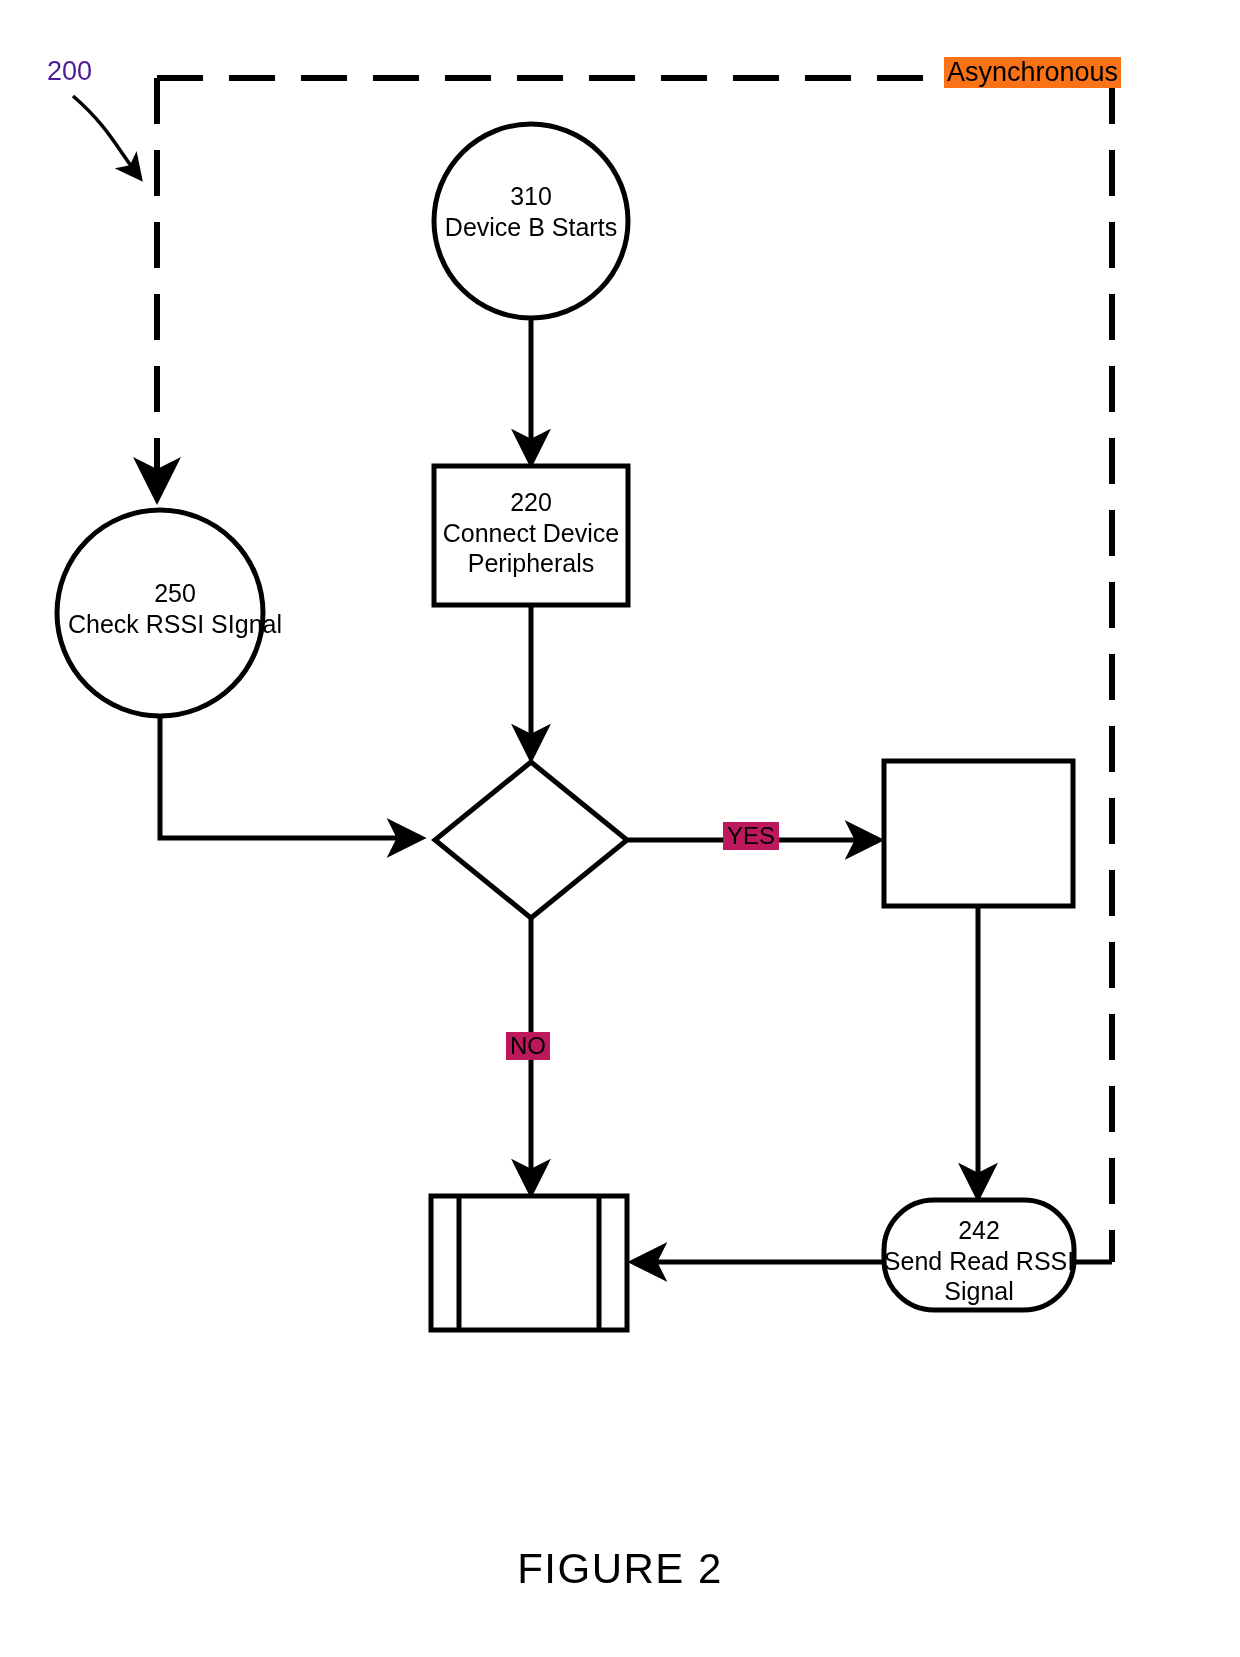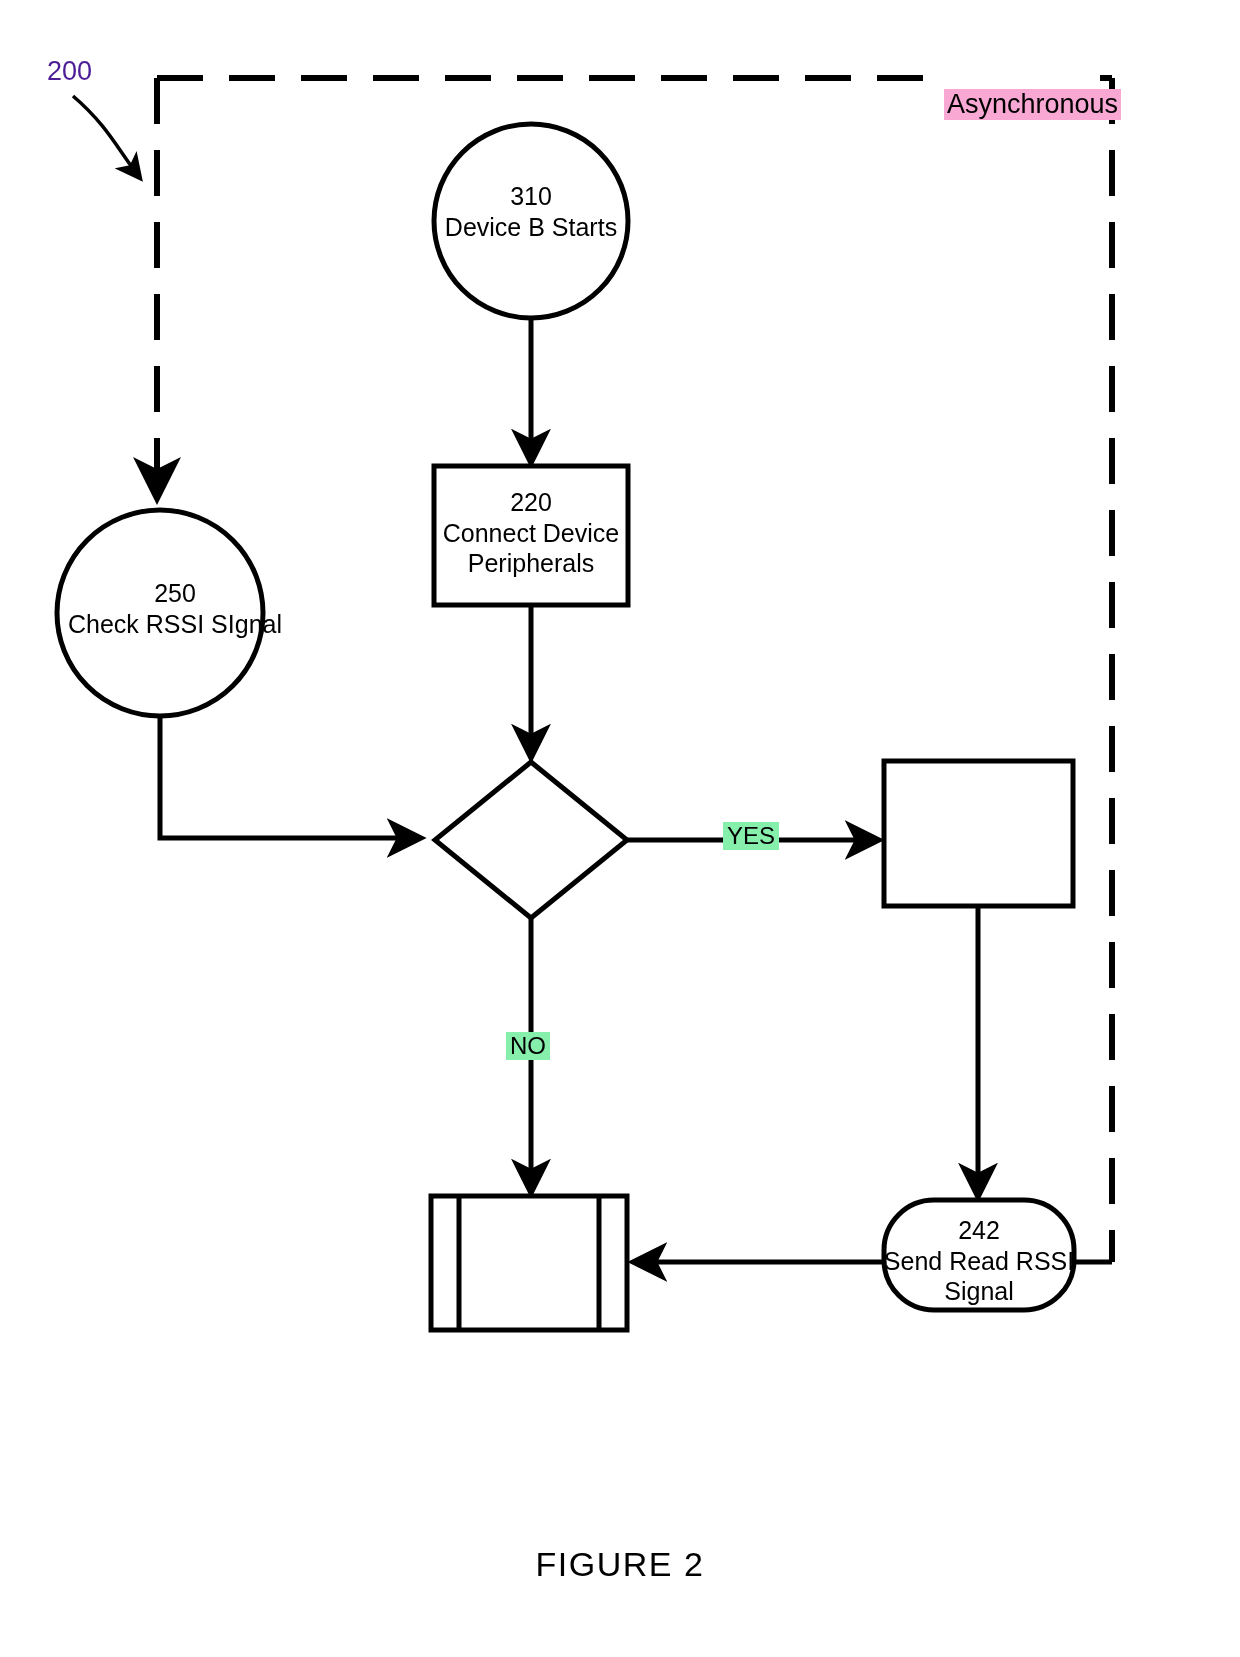--- a/index.html
+++ b/index.html
@@ -42,48 +42,47 @@
   }
   .node-label .txt {
     display: block;
     font-weight: normal;
   }
   .edge-label {
     position: absolute;
     font-size: 24px;
     font-family: "Liberation Sans", sans-serif;
     color: #000000;
-    background: #86efac;
+    background: #be185d;
     padding: 0 4px;
     white-space: nowrap;
   }
   .boundary-label {
     position: absolute;
     font-size: 27px;
     font-family: "Liberation Sans", sans-serif;
     color: #000000;
-    background: #f9a8d4;
+    background: #f97316;
     padding: 0 3px;
     white-space: nowrap;
-    margin-top: 32px;
   }
   .callout-label {
     position: absolute;
     font-size: 27px;
     font-family: "Liberation Sans", sans-serif;
     color: #4c1d95;
     white-space: nowrap;
   }
   #figure-caption {
     position: absolute;
     left: 0;
     top: 1545px;
     width: 1240px;
     text-align: center;
-    font-size: 34px;
+    font-size: 42px;
     letter-spacing: 1.5px;
     font-family: "Liberation Sans", sans-serif;
     color: #000000;
   }
 </style>
 </head>
 <body>
 
 <div id="page">
 

